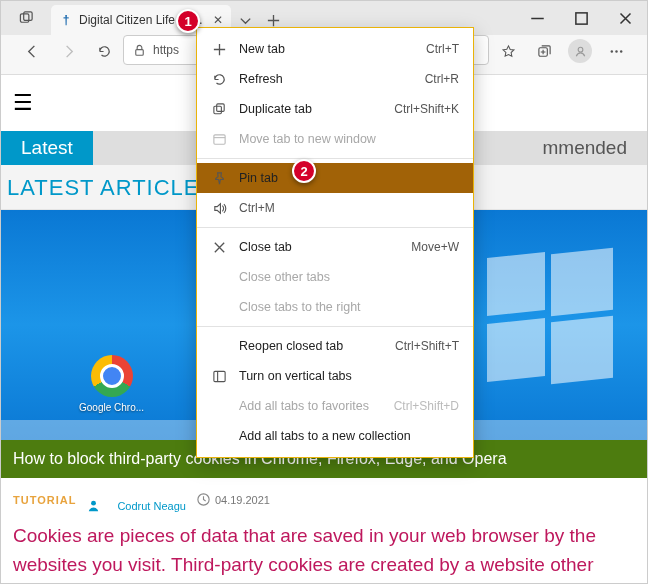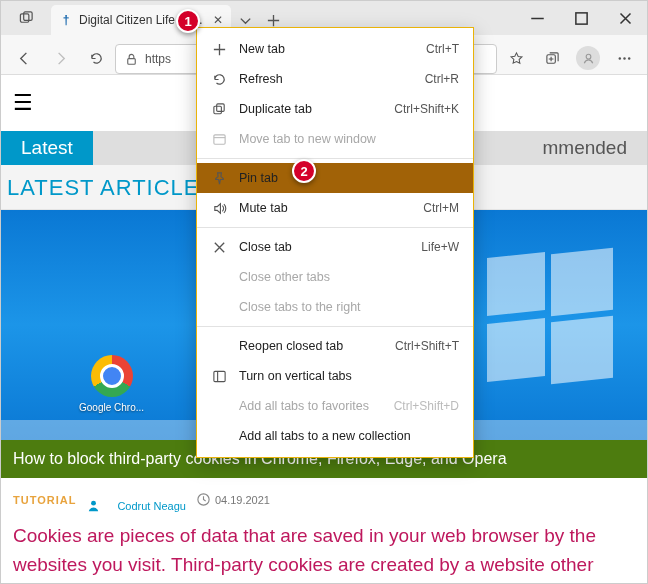--- a/index.html
+++ b/index.html
@@ -41,22 +41,22 @@
     border-radius:3px;
   }
   .newtab-btn { width:28px; height:30px; display:flex; align-items:center; justify-content:center; color:#444;}
   .win-controls { position:absolute; right:0; top:0; height:34px; display:flex;}
   .win-btn { width:44px; height:34px; display:flex; align-items:center; justify-content:center; color:#333;}
   
   .toolbar {
     height: 40px;
     background: #f7f7f7;
     display:flex;
-    align-items:flex-end;
-    padding: 0 6px;
+    align-items:flex-start;
+    padding: 0 14px;
     gap: 2px;
     border-bottom: 1px solid #ddd;
   }
   .tool-btn { width:34px; height:32px; display:flex; align-items:center; justify-content:center; color:#555; border-radius:3px;}
   .addrbar {
     flex:1;
     height:30px;
     background:#fff;
     border:1px solid #ccc;
     border-radius:4px;
@@ -392,32 +392,31 @@
       </span>
       <span class="menu-label">Pin tab</span>
     </div>
     <div class="menu-item">
       <span class="menu-icon">
         <svg viewBox="0 0 16 16">
           <path d="M3 6v4h2.5L9 13V3L5.5 6z" fill="none" stroke="currentColor" stroke-width="1.2"></path>
           <path d="M11 5a4 4 0 0 1 0 6M12.7 3.3a6.5 6.5 0 0 1 0 9.4" fill="none" stroke="currentColor" stroke-width="1.2"></path>
         </svg>
       </span>
-      <span class="menu-label">Mute tab</span>
       <span class="menu-shortcut">Ctrl+M</span>
     </div>
     <div class="menu-sep"></div>
     <div class="menu-item">
       <span class="menu-icon">
         <svg viewBox="0 0 16 16">
           <path d="M3 3l10 10M13 3L3 13" stroke="currentColor" stroke-width="1.4"></path>
         </svg>
       </span>
       <span class="menu-label">Close tab</span>
-      <span class="menu-shortcut">Life+W</span>
+      <span class="menu-shortcut">Move+W</span>
     </div>
     <div class="menu-item disabled">
       <span class="menu-icon"></span>
       <span class="menu-label">Close other tabs</span>
     </div>
     <div class="menu-item disabled">
       <span class="menu-icon"></span>
       <span class="menu-label">Close tabs to the right</span>
     </div>
     <div class="menu-sep"></div>

